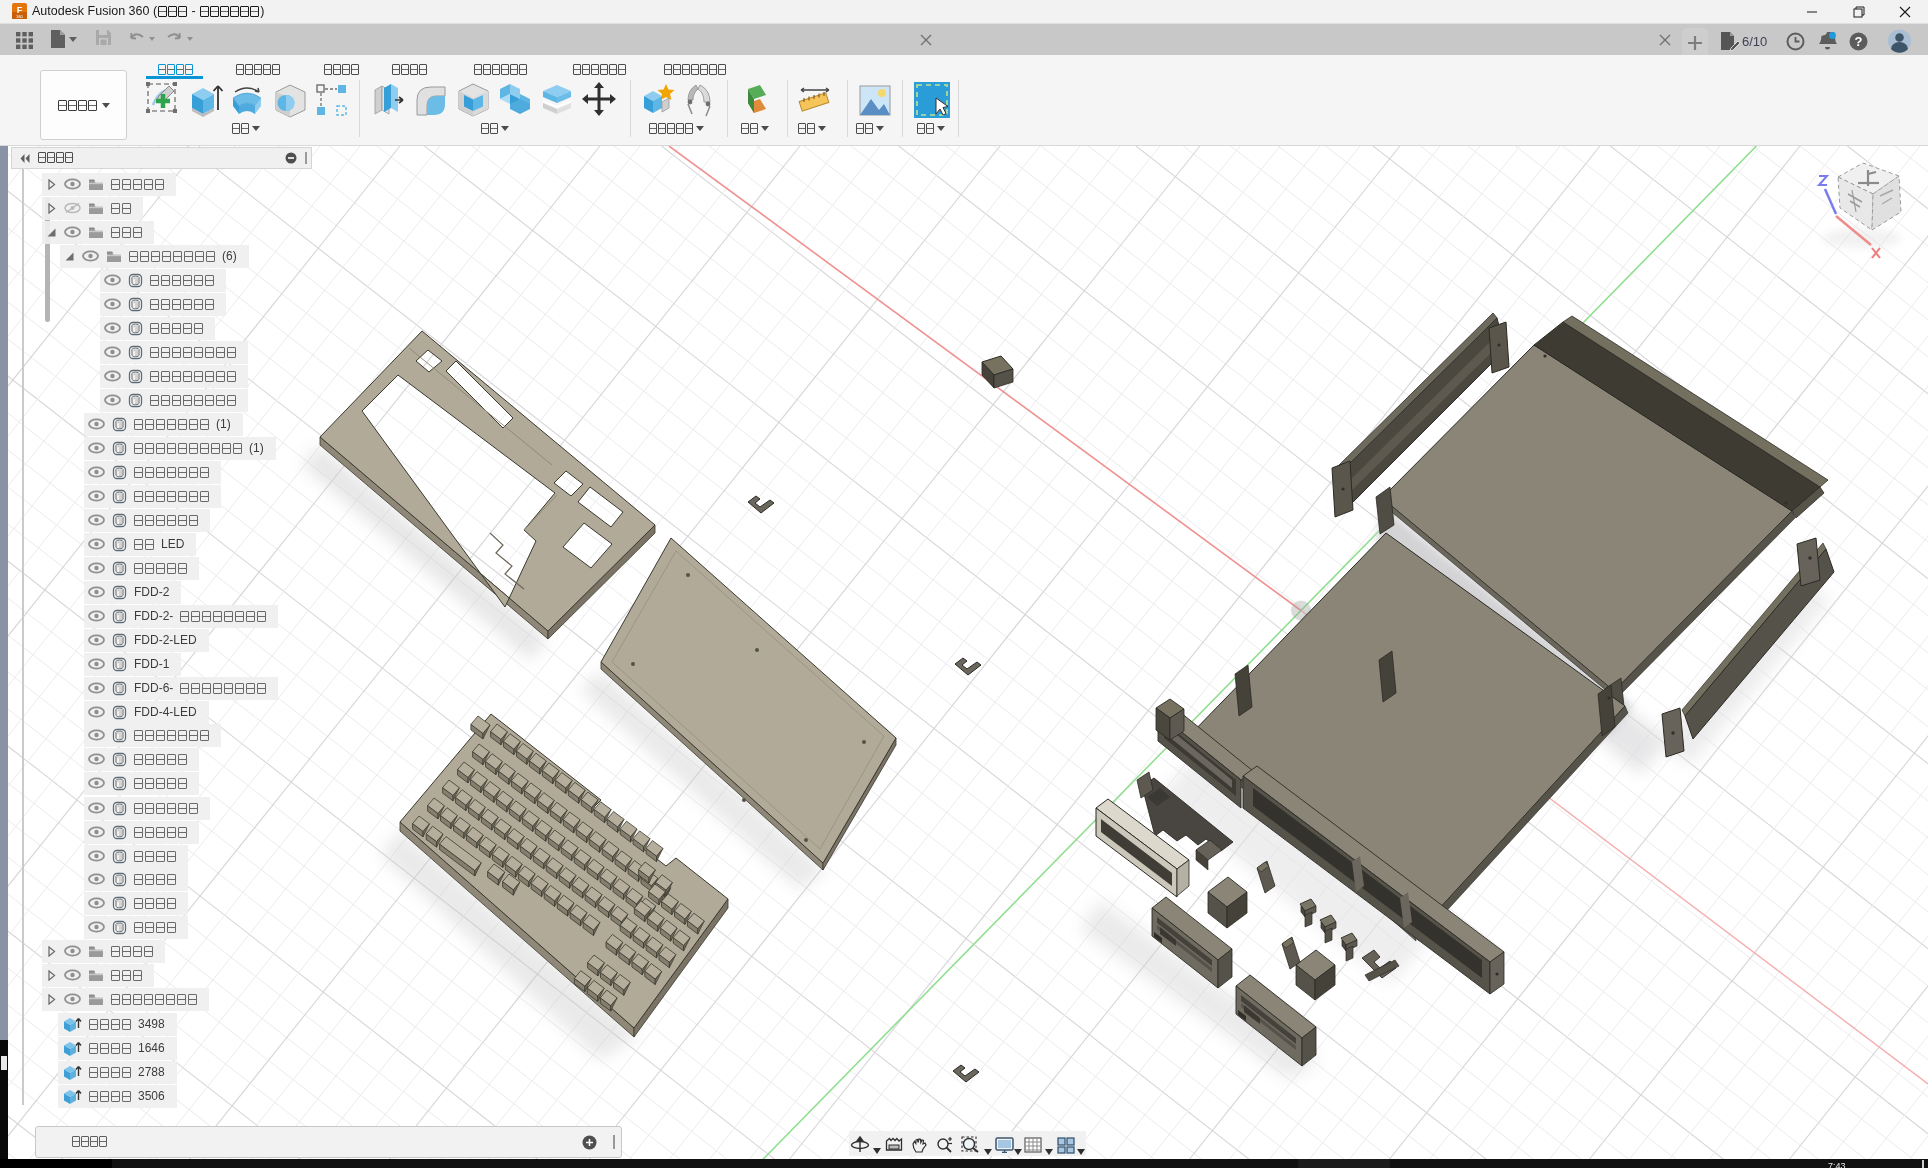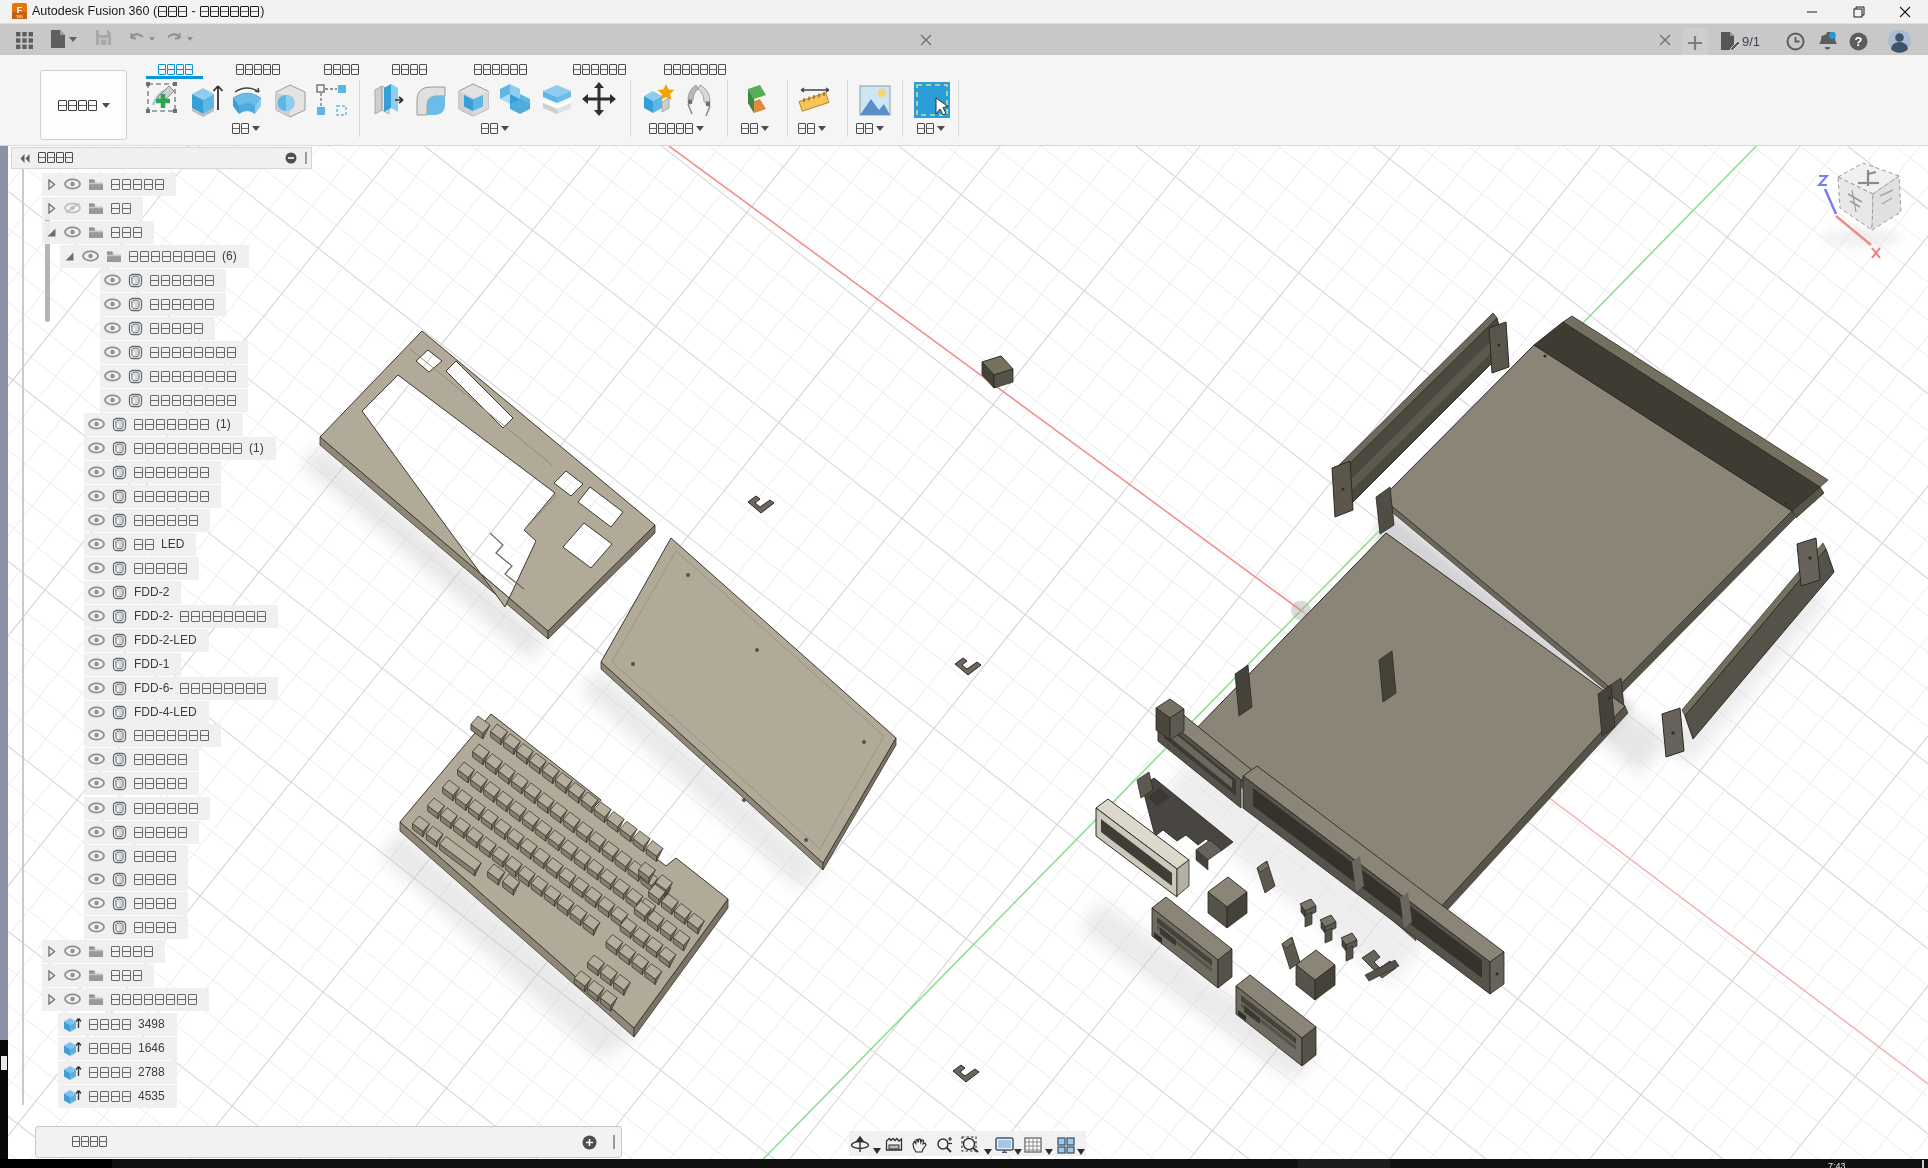--- a/index.html
+++ b/index.html
@@ -754,21 +754,21 @@
     </svg>
   <div style="position:absolute;left:1682px;top:4px;width:26px;height:28px;background:#cecece;border-radius:5px 5px 0 0"></div>
   <svg style="position:absolute;left:1687px;top:11px" width="16" height="16">
       <path d="M8,1 V15 M1,8 H15" stroke="#7d7d7d" stroke-width="2.2"></path>
     </svg>
   <div style="position:absolute;left:1719px;top:7px"><svg width="22" height="20" viewBox="0 0 22 20">
         <path d="M2,1 h9 l4,4 v14 H2 Z" fill="#555"></path>
         <path d="M11,1 l4,4 h-4 Z" fill="#9a9a9a"></path>
         <path d="M12,17 l7,-7 2,2 -7,7 -3,1 Z" fill="#555" stroke="#f0f0f0" stroke-width="0.8"></path>
       </svg></div>
-    <div style="position:absolute;left:1742px;top:10px;font-size:13px;color:#3f3f56;font-family:'Liberation Sans',sans-serif">9/1</div>
+    <div style="position:absolute;left:1742px;top:10px;font-size:13px;color:#3f3f56;font-family:'Liberation Sans',sans-serif">6/10</div>
     <div style="position:absolute;left:1786px;top:8px"><svg width="19" height="19" viewBox="0 0 19 19">
         <circle cx="9.5" cy="9.5" r="8" fill="none" stroke="#5c5c5c" stroke-width="2"></circle>
         <path d="M9.5,5 v4.5 h4" stroke="#5c5c5c" stroke-width="1.8" fill="none"></path>
       </svg></div>
     <div style="position:absolute;left:1818px;top:8px"><svg width="20" height="19" viewBox="0 0 20 19">
         <path d="M8,2.5 a4.5,4.5 0 0 1 9,1.5 q0,6 2,8 H1 q2,-2 2.5,-8" fill="#5c5c5c"></path>
         <path d="M7,15 a2.5,2.5 0 0 0 5,0" fill="#5c5c5c"></path>
         <circle cx="14.5" cy="3.5" r="3.4" fill="#1f9bde"></circle>
       </svg></div>
     <div style="position:absolute;left:1849px;top:8px"><svg width="19" height="19" viewBox="0 0 19 19">
@@ -2007,21 +2007,21 @@
           <path d="M8,9 L14,5.5 L14,12.5 L8,16 Z" fill="#5cb1e0"></path>
           <path d="M16.5,12 V2.5 M16.5,2.5 l-2.5,3 m2.5,-3 l2.5,3" stroke="#333" stroke-width="1.4" fill="none"></path>
         </svg>
       </span>
       <span class="tfr" style="gap:2px">
         <i style="width:9px;height:11px;border-color:#6a6a6a"></i>
         <i style="width:9px;height:11px;border-color:#6a6a6a"></i>
         <i style="width:9px;height:11px;border-color:#6a6a6a"></i>
         <i style="width:9px;height:11px;border-color:#6a6a6a"></i>
       </span>
-      <span class="lat">4535</span>
+      <span class="lat">3506</span>
     </div>
   </div>
 
 <div style="position:absolute;left:35px;top:1126px;width:587px;height:32px;background:#f2f2f2;border:1px solid #c8c8c8;border-radius:3px;display:flex;align-items:center">
   <span style="margin-left:36px"><span class="tfr" style="gap:1px">
         <i style="width:8px;height:11px;border-color:#5f5f5f"></i>
         <i style="width:8px;height:11px;border-color:#5f5f5f"></i>
         <i style="width:8px;height:11px;border-color:#5f5f5f"></i>
         <i style="width:8px;height:11px;border-color:#5f5f5f"></i>
       </span></span>

